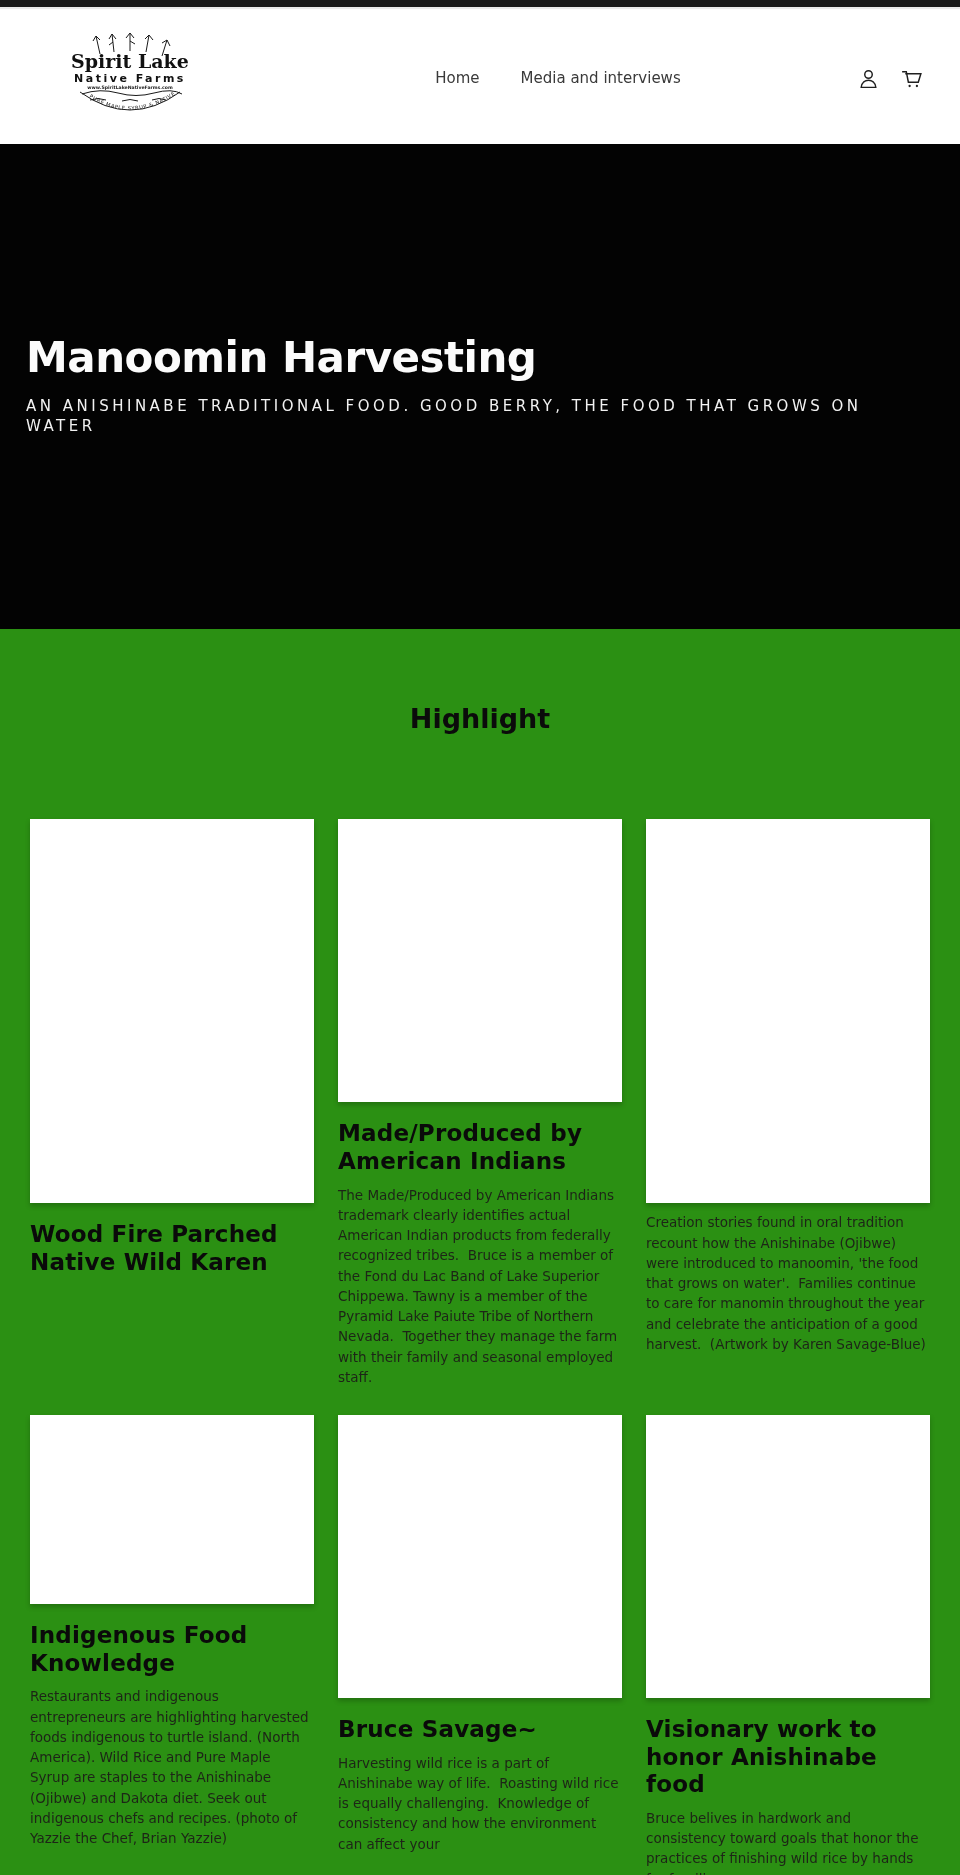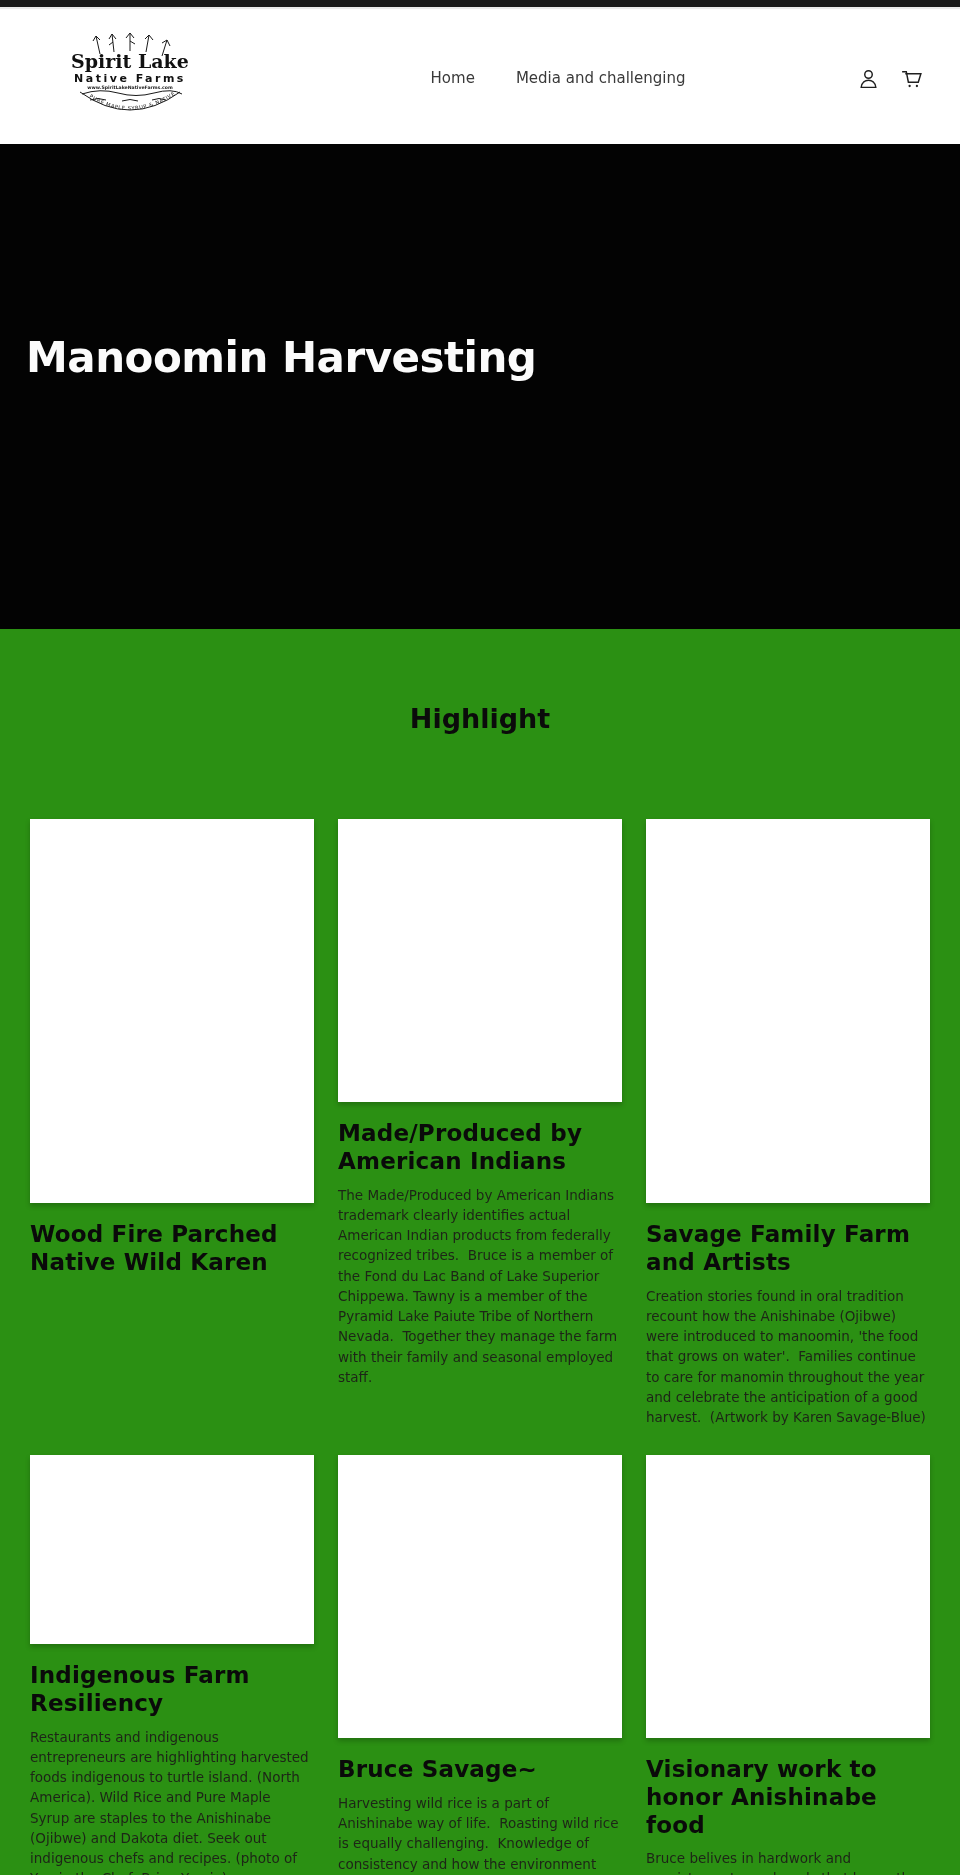--- a/index.html
+++ b/index.html
@@ -141,21 +141,21 @@
           <path id="arcpath" d="M14 62 Q60 94 106 62"></path>
         </defs>
       <text font-size="5.2" fill="#222" font-family="DejaVu Sans, sans-serif" letter-spacing="0.6">
         <textPath href="#arcpath" startOffset="6">PURE MAPLE SYRUP &amp; NATIVE WILD RICE</textPath>
       </text>
     </svg>
   </div>
 
   <nav class="main-nav">
     <a class="nav-link">Home</a>
-    <a class="nav-link">Media and challenging</a>
+    <a class="nav-link">Media and interviews</a>
   </nav>
 
   <div class="header-icons">
     <span class="hicon">
       <svg viewBox="0 0 24 24" fill="none" stroke="#1f1f1f" stroke-width="1.4">
         <circle cx="12" cy="8.2" r="3.6"></circle>
         <path d="M5 20.5 C5.5 15.5 9 13.6 12 13.6 C15 13.6 18.5 15.5 19 20.5 Z"></path>
       </svg>
     </span>
     <span class="hicon">
@@ -163,47 +163,47 @@
         <path d="M3 5.5 H7 L9 15.5 H18.5 L21 7.5 H6"></path>
         <circle cx="10.2" cy="19.2" r="1.1" fill="#1f1f1f" stroke="none"></circle>
         <circle cx="17.2" cy="19.2" r="1.1" fill="#1f1f1f" stroke="none"></circle>
       </svg>
     </span>
   </div>
 </header>
 
 <section class="hero">
   <h1 class="hero-title">Manoomin Harvesting</h1>
+  <p class="hero-subtitle">AN ANISHINABE TRADITIONAL FOOD. GOOD BERRY, THE FOOD THAT GROWS ON WATER</p>
 </section>
 
 <section class="highlight-section">
   <h2 class="highlight-title">Highlight</h2>
 
   <div class="cards">
 
     <article class="card">
       <div class="card-img img-portrait"></div>
       <h3 class="card-heading">Wood Fire Parched Native Wild Karen</h3>
     </article>
 
     <article class="card">
       <div class="card-img img-square"></div>
       <h3 class="card-heading">Made/Produced by American Indians</h3>
       <p class="card-body">The Made/Produced by American Indians trademark clearly identifies actual American Indian products from federally recognized tribes.  Bruce is a member of the Fond du Lac Band of Lake Superior Chippewa. Tawny is a member of the Pyramid Lake Paiute Tribe of Northern Nevada.  Together they manage the farm with their family and seasonal employed staff.</p>
     </article>
 
     <article class="card">
       <div class="card-img img-portrait"></div>
-      <h3 class="card-heading">Savage Family Farm and Artists</h3>
       <p class="card-body">Creation stories found in oral tradition recount how the Anishinabe (Ojibwe) were introduced to manoomin, 'the food that grows on water'.  Families continue to care for manomin throughout the year and celebrate the anticipation of a good harvest.  (Artwork by Karen Savage-Blue)</p>
     </article>
 
     <article class="card">
       <div class="card-img img-landscape"></div>
-      <h3 class="card-heading">Indigenous Farm Resiliency</h3>
+      <h3 class="card-heading">Indigenous Food Knowledge</h3>
       <p class="card-body">Restaurants and indigenous entrepreneurs are highlighting harvested foods indigenous to turtle island. (North America). Wild Rice and Pure Maple Syrup are staples to the Anishinabe (Ojibwe) and Dakota diet. Seek out indigenous chefs and recipes. (photo of Yazzie the Chef, Brian Yazzie)</p>
     </article>
 
     <article class="card">
       <div class="card-img img-square"></div>
       <h3 class="card-heading">Bruce Savage~</h3>
       <p class="card-body">Harvesting wild rice is a part of Anishinabe way of life.  Roasting wild rice is equally challenging.  Knowledge of consistency and how the environment can affect your</p>
     </article>
 
     <article class="card">

